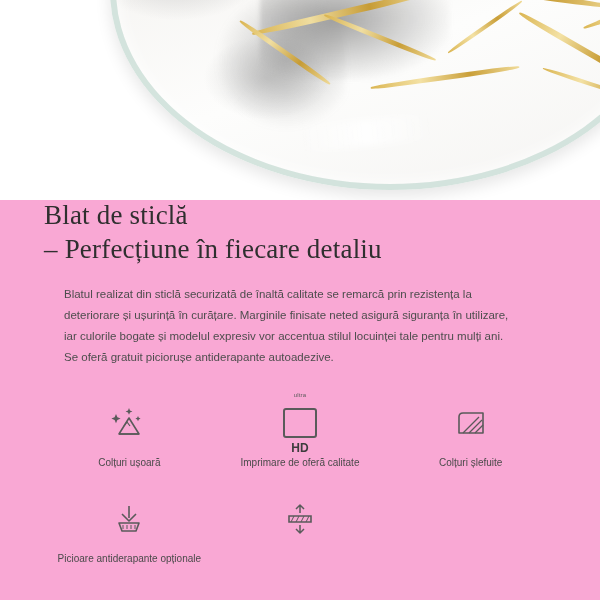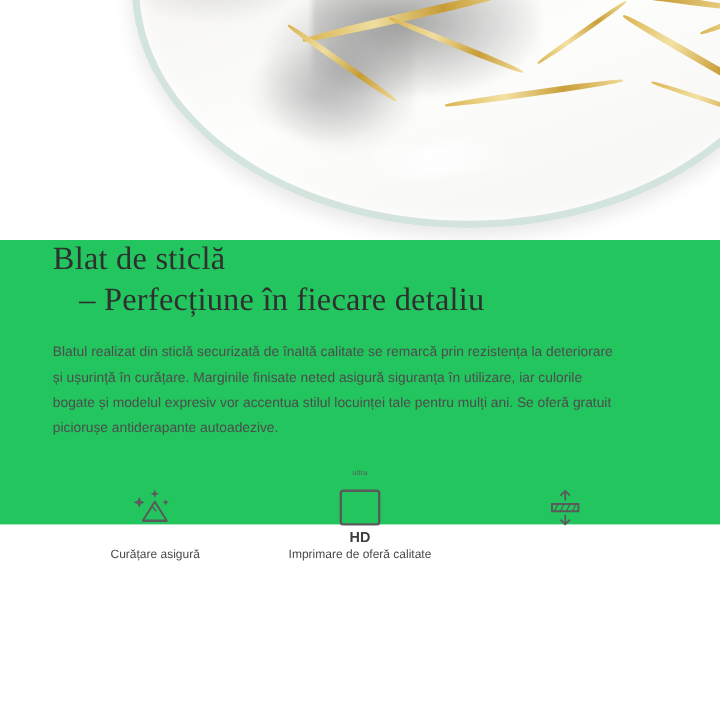--- a/index.html
+++ b/index.html
@@ -5,22 +5,22 @@
   * { box-sizing: border-box; margin: 0; padding: 0; }
   html, body {
     width: 600px; height: 600px;
     background: #ffffff;
     font-family: "Liberation Sans", sans-serif;
     overflow: hidden;
   }
   .page {
     position: relative;
     width: 600px;
-    height: 437px;
-    background: #22c55e;
+    height: 600px;
+    background: #f9a8d4;
   }
 
   
   .hero {
     position: absolute;
     top: 0; left: 0;
     width: 600px;
     height: 200px;
     overflow: hidden;
     background: #ffffff;
@@ -95,23 +95,23 @@
   }
   .headline {
     font-family: "Liberation Serif", serif;
     font-size: 27px;
     line-height: 34px;
     color: #2f2f2f;
     font-weight: 400;
     padding: 0 44px;
     letter-spacing: 0.2px;
   }
-  .headline .line2 { display: block; margin-left: 22px; }
+  .headline .line2 { display: block; }
   .body-copy {
-    padding: 18px 44px 0 44px;
+    padding: 18px 44px 0 64px;
     font-size: 11.5px;
     line-height: 21px;
     color: #4d4d4d;
     max-width: 560px;
   }
 
   
   .features {
     position: absolute;
     left: 44px; top: 400px;
@@ -186,35 +186,57 @@
       <div class="feature-icon">
         <svg width="44" height="40" viewBox="0 0 44 40">
           <path d="M12 31 L22 15 L32 31 Z" fill="none" stroke="#5a5a5a" stroke-width="1.6" stroke-linejoin="round"></path>
           <path d="M12 31 L32 31" stroke="#5a5a5a" stroke-width="1.6"></path>
           <path d="M17 23 l3 -4 3 4" fill="none" stroke="#5a5a5a" stroke-width="1.2"></path>
           <path d="M9 11 l1.4 3.2 3.2 1.4 -3.2 1.4 -1.4 3.2 -1.4 -3.2 -3.2 -1.4 3.2 -1.4z" fill="#5a5a5a"></path>
           <path d="M22 5 l1 2.4 2.4 1 -2.4 1 -1 2.4 -1 -2.4 -2.4 -1 2.4 -1z" fill="#5a5a5a"></path>
           <path d="M31 13 l0.8 1.8 1.8 0.8 -1.8 0.8 -0.8 1.8 -0.8 -1.8 -1.8 -0.8 1.8 -0.8z" fill="#5a5a5a"></path>
         </svg>
       </div>
-      <div class="feature-label">Curățare asigură</div>
+      <div class="feature-label">Colțuri ușoară</div>
     </div>
 
     <div class="feature">
       <div class="feature-icon">
         <div class="hd-box">
           <span class="hd-small">ultra</span>
           <span class="hd-big">HD</span>
         </div>
       </div>
       <div class="feature-label">Imprimare de oferă calitate</div>
     </div>
 
-
-
+    <div class="feature">
+      <div class="feature-icon">
+        <svg width="44" height="40" viewBox="0 0 44 40">
+          <path d="M10 30 L10 14 Q10 10 14 10 L34 10 L34 30 Z" fill="none" stroke="#5a5a5a" stroke-width="1.6" stroke-linejoin="round"></path>
+          <path d="M14 30 L30 14" stroke="#5a5a5a" stroke-width="1.2"></path>
+          <path d="M20 30 L33 17" stroke="#5a5a5a" stroke-width="1.2"></path>
+          <path d="M26 30 L34 22" stroke="#5a5a5a" stroke-width="1.2"></path>
+        </svg>
+      </div>
+      <div class="feature-label">Colțuri șlefuite</div>
+    </div>
+
+
+    <div class="feature">
+      <div class="feature-icon">
+        <svg width="44" height="40" viewBox="0 0 44 40">
+          <path d="M22 7 L22 19" stroke="#5a5a5a" stroke-width="1.6"></path>
+          <path d="M15 15 L22 22 L29 15" fill="none" stroke="#5a5a5a" stroke-width="1.6" stroke-linejoin="round"></path>
+          <path d="M12 24 L32 24 L29 32 L15 32 Z" fill="none" stroke="#5a5a5a" stroke-width="1.6" stroke-linejoin="round"></path>
+          <path d="M16 26 L16 30 M20 26 L20 30 M24 26 L24 30 M28 26 L28 30" stroke="#5a5a5a" stroke-width="1"></path>
+        </svg>
+      </div>
+      <div class="feature-label">Picioare antiderapante opționale</div>
+    </div>
 
     <div class="feature">
       <div class="feature-icon">
         <svg width="44" height="40" viewBox="0 0 44 40">
           <path d="M22 6 L22 14 M18 10 L22 6 L26 10" fill="none" stroke="#5a5a5a" stroke-width="1.5" stroke-linejoin="round"></path>
           <path d="M11 17 L33 17 L33 23 L11 23 Z" fill="none" stroke="#5a5a5a" stroke-width="1.6"></path>
           <path d="M13 23 L16 17 M18 23 L21 17 M23 23 L26 17 M28 23 L31 17" stroke="#5a5a5a" stroke-width="1"></path>
           <path d="M22 34 L22 26 M18 30 L22 34 L26 30" fill="none" stroke="#5a5a5a" stroke-width="1.5" stroke-linejoin="round"></path>
         </svg>
       </div>

